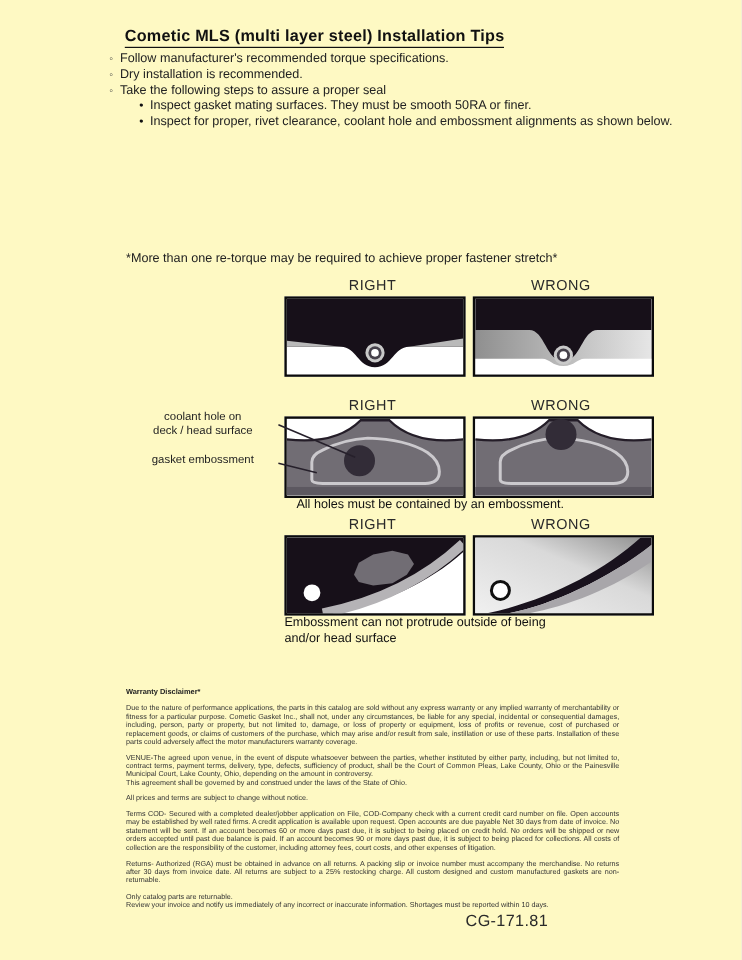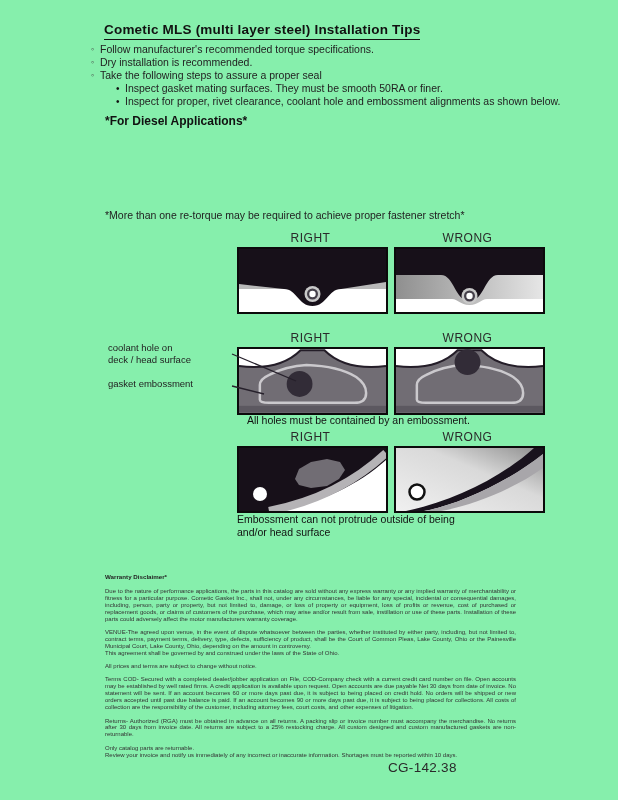--- a/index.html
+++ b/index.html
@@ -1,37 +1,37 @@
 <!DOCTYPE html>
 <html><head>
 <meta charset="utf-8">
 <style>
   html,body{margin:0;padding:0;background:#e8e8e8;}
   .page{
-    position:relative;width:618px;height:800px;background:#86efac;
+    position:relative;width:618px;height:800px;background:#fef9c3;
     font-family:"Liberation Sans",sans-serif;color:#1c1c1c;overflow:hidden;
     margin:0 auto;
   }
   .prelines{white-space:pre-line;}
   .doc-title{
     position:absolute;left:104px;top:22px;font-size:13.5px;font-weight:bold;
     letter-spacing:.2px;border-bottom:1.6px solid #111;padding-bottom:2px;color:#111;
   }
   .tips{position:absolute;left:91px;top:43px;width:480px;font-size:10.5px;line-height:13px;color:#222;}
   .tip-row{display:flex;align-items:flex-start;}
   .tip-row .marker{width:9px;flex:0 0 9px;font-size:9px;line-height:13px;color:#444;}
   .sub{margin-left:25px;}
   .sub .marker{font-size:10px;color:#111;}
   .diesel-heading{position:absolute;left:105px;top:114px;font-size:12px;font-weight:bold;color:#111;}
   .body-para{position:absolute;left:105px;width:445px;font-size:10.5px;line-height:13px;color:#222;}
   .dw-label{position:absolute;width:147px;text-align:center;font-size:12px;letter-spacing:.5px;color:#2a2a2a;}
   .panel{position:absolute;width:147px;height:63px;border:2px solid #0b0b0b;background:#fff;}
   .panel svg{display:block;width:100%;height:100%;}
   .caption{position:absolute;font-size:10.5px;line-height:12.5px;color:#111;}
-  .pointer-label{position:absolute;width:122px;text-align:left;font-size:9.5px;line-height:11.5px;color:#222;}
+  .pointer-label{position:absolute;width:122px;text-align:center;font-size:9.5px;line-height:11.5px;color:#222;}
   .leader-overlay{position:absolute;left:228px;top:348px;width:86px;height:52px;}
   .fineprint{position:absolute;left:105px;top:574px;width:411px;font-size:6px;line-height:6.9px;color:#333;}
   .fineprint .fp-heading{font-weight:bold;font-size:6.2px;color:#222;margin:0 0 7px 0;}
   .fineprint p{margin:0 0 6.5px 0;text-align:justify;}
   .fineprint p.noj{text-align:left;}
   .doc-code{position:absolute;left:388px;top:760px;font-size:13.5px;letter-spacing:.3px;color:#2a2a2a;}
 </style>
 </head>
 <body>
 
@@ -55,21 +55,20 @@
     <div class="tip-row sub">
       <span class="marker">•</span>
       <span>Inspect gasket mating surfaces.  They must be smooth 50RA or finer.</span>
     </div>
     <div class="tip-row sub">
       <span class="marker">•</span>
       <span>Inspect for proper, rivet clearance, coolant hole and embossment alignments as shown below.</span>
     </div>
   </div>
 
-  <div class="diesel-heading">*For Diesel Applications*</div>
   <div class="body-para" style="top:209px;">*More than one re-torque may be required to achieve proper fastener stretch*</div>
 
   <div class="dw-label" style="left:237px;top:231px;">RIGHT</div>
   <div class="dw-label" style="left:394px;top:231px;">WRONG</div>
 
   <div class="panel" style="left:237px;top:247px;">
     <svg viewBox="0 0 147 63">
       <rect width="147" height="63" fill="#171019"></rect>
       <path d="M0,40 H45 C58,40 59,57 73.5,57 C88,57 89,40 102,40 H147 V63 H0 Z" fill="#ffffff"></path>
       <path d="M0,35 L45,40 L0,40 Z" fill="#b9b9b9"></path>
@@ -166,15 +165,15 @@
     <p>Due to the nature of performance applications, the parts in this catalog are sold without any express warranty or any implied warranty of merchantability or fitness for a particular purpose.  Cometic Gasket Inc., shall not, under any circumstances, be liable for any special, incidental or consequential damages, including, person, party or property, but not limited to, damage, or loss of property or equipment, loss of profits or revenue, cost of purchased or replacement goods, or claims of customers of the purchase, which may arise and/or result from sale, instillation or use of these parts.  Installation of these parts could adversely affect the motor manufacturers warranty coverage.</p>
     <p class="prelines">VENUE-The agreed upon venue, in the event of dispute whatsoever between the parties, whether instituted by either party, including, but not limited to, contract terms, payment terms, delivery, type, defects, sufficiency of product, shall be the Court of Common Pleas, Lake County, Ohio or the Painesville Municipal Court, Lake County, Ohio, depending on the amount in controversy.
 This agreement shall be governed by and construed under the laws of the State of Ohio.</p>
     <p class="noj">All prices and terms are subject to change without notice.</p>
     <p>Terms COD- Secured with a completed dealer/jobber application on File, COD-Company check with a current credit card number on file.  Open accounts may be established by well rated firms.  A credit application is available upon request.  Open accounts are due payable Net 30 days from date of invoice.  No statement will be sent.  If an account becomes 60 or more days past due, it is subject to being placed on credit hold.  No orders will be shipped or new orders accepted until past due balance is paid.  If an account becomes 90 or more days past due, it is subject to being placed for collections.  All costs of collection are the responsibility of the customer, including attorney fees, court costs, and other expenses of litigation.</p>
     <p>Returns- Authorized (RGA) must be obtained in advance on all returns.  A packing slip or invoice number must accompany the merchandise.  No returns after 30 days from invoice date.  All returns are subject to a 25% restocking charge.  All custom designed and custom manufactured gaskets are non-returnable.</p>
     <p class="prelines noj">Only catalog parts are returnable.
 Review your invoice and notify us immediately of any incorrect or inaccurate information.  Shortages must be reported within 10 days.</p>
   </div>
 
-  <div class="doc-code">CG-142.38</div>
+  <div class="doc-code">CG-171.81</div>
 
 </div>
 
 </body></html>

